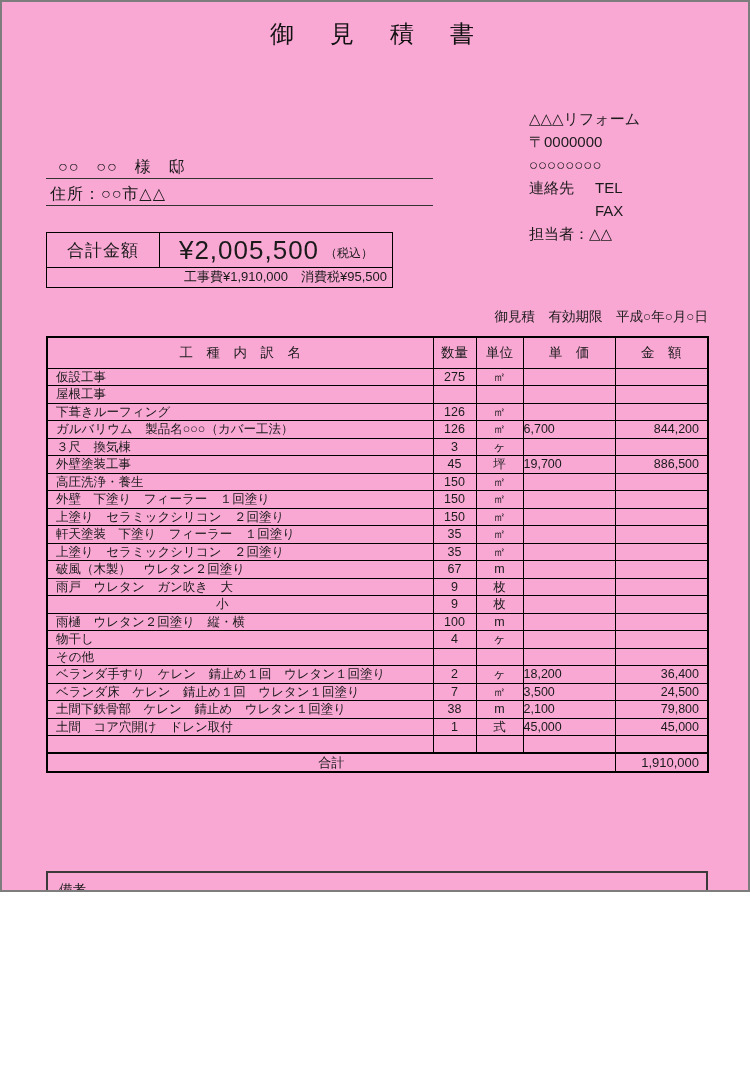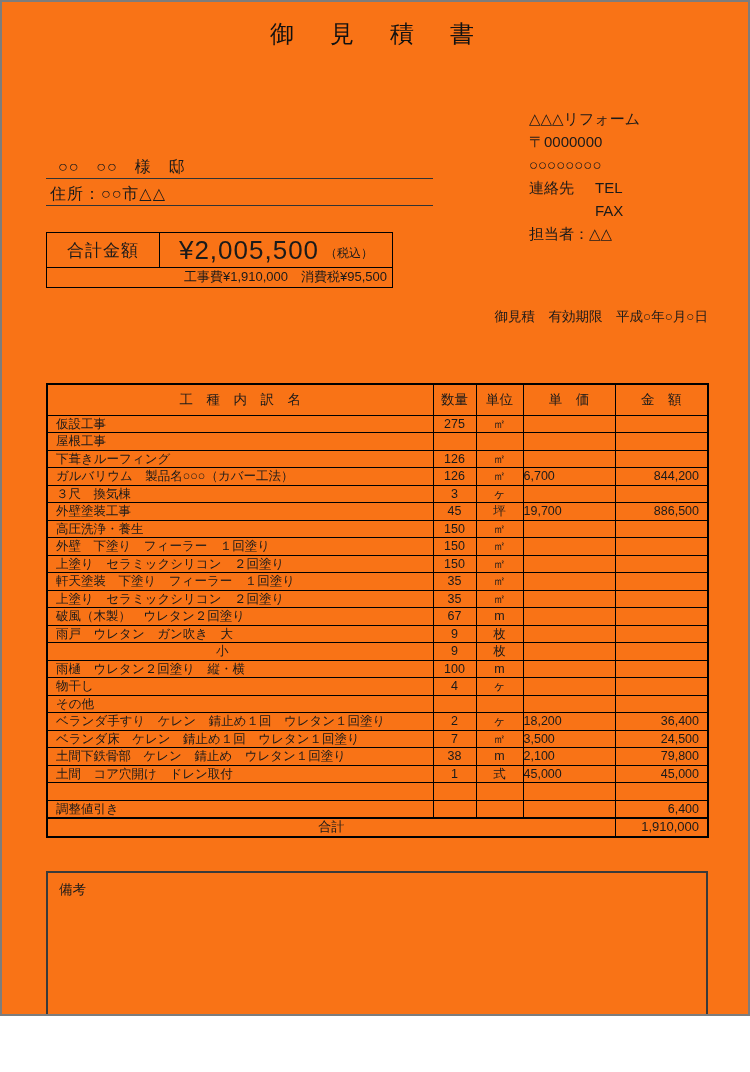--- a/index.html
+++ b/index.html
@@ -1,19 +1,19 @@
 <!DOCTYPE html>
 <html><head>
 <meta charset="utf-8">
 <style>
   * { margin:0; padding:0; box-sizing:border-box; }
   html,body { background:#ffffff; }
   body { font-family:"Liberation Sans","DejaVu Sans",sans-serif; color:#1a1a1a; }
   .page {
-    position:relative; width:750px; height:1016px; background:#f97316;
+    position:relative; width:750px; height:892px; background:#f9a8d4;
     border:2px solid #7d7d7d; overflow:hidden;
   }
   .doc-title {
     position:absolute; top:16px; left:0; width:100%;
     text-align:center; font-size:24px; letter-spacing:6px; color:#111;
   }
   
   .company { position:absolute; left:527px; top:105px; font-size:15px; line-height:23px; }
   .company .row { display:flex; }
   .contact-label { width:66px; }
@@ -40,21 +40,21 @@
     height:19px; font-size:13px; text-align:right; padding-right:5px; line-height:18px;
   }
   
   .validity {
     position:absolute; top:306px; left:44px; width:662px;
     text-align:right; font-size:13.5px;
   }
   
   table.estimate {
     position:absolute; left:44px; top:334px; width:663px;
-    border-collapse:collapse; table-layout:fixed; border:2px solid #000;margin-top:47px;
+    border-collapse:collapse; table-layout:fixed; border:2px solid #000;
   }
   table.estimate col.c1{width:386px} table.estimate col.c2{width:43px}
   table.estimate col.c3{width:47px} table.estimate col.c4{width:92px}
   table.estimate col.c5{width:93px}
   table.estimate th, table.estimate td { border:1px solid #000; overflow:hidden; white-space:nowrap; }
   table.estimate th { height:31px; font-weight:normal; font-size:13.5px; text-align:center; }
   table.estimate td { height:17.5px; font-size:12.5px; line-height:16px; }
   td.c-name { text-align:left; padding-left:8px; }
   td.c-name.indent { padding-left:168px; }
   td.c-qty { text-align:center; }
@@ -273,27 +273,20 @@
           <td class="c-price">45,000</td>
           <td class="c-amount">45,000</td>
         </tr>
         <tr>
           <td class="c-name"></td>
           <td class="c-qty"></td>
           <td class="c-unit"></td>
           <td class="c-price"></td>
           <td class="c-amount"></td>
         </tr>
-        <tr>
-          <td class="c-name">調整値引き</td>
-          <td class="c-qty"></td>
-          <td class="c-unit"></td>
-          <td class="c-price"></td>
-          <td class="c-amount">6,400</td>
-        </tr>
       </tbody>
     <tfoot>
       <tr class="total-row">
         <td class="t-label" colspan="4">合計</td>
         <td class="t-amount">1,910,000</td>
       </tr>
     </tfoot>
   </table>
 
   <div class="remarks">

